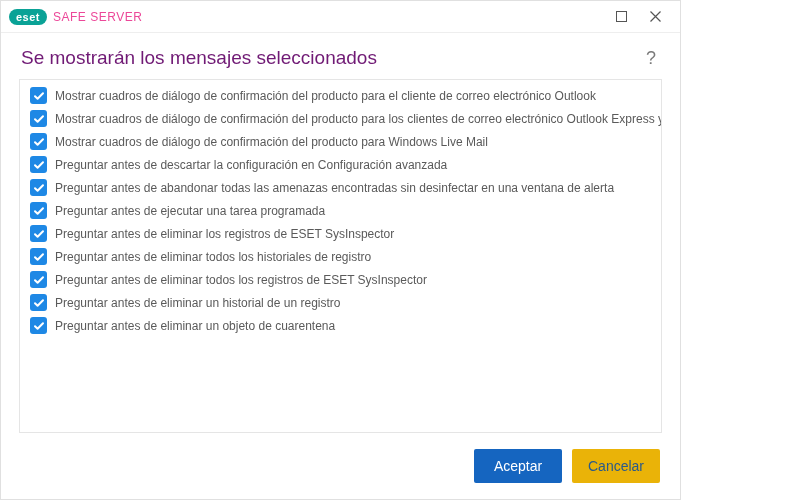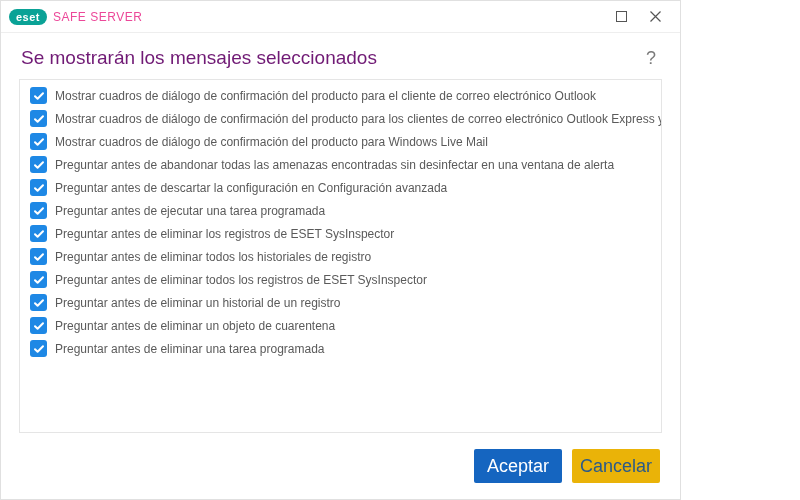--- a/index.html
+++ b/index.html
@@ -14,21 +14,21 @@
   .header-row { display: flex; align-items: center; padding: 14px 20px 10px 20px; }
   .header-title { font-size: 19px; color: #701a75; flex: 1; }
   .help-icon { color: #7a7a7a; font-size: 18px; cursor: pointer; padding: 0 4px; }
   .list-wrap { flex: 1; margin: 0 18px; border: 1px solid #e5e5e5; overflow: hidden; display: flex; }
   .list-scroll { flex: 1; overflow-y: scroll; overflow-x: auto; padding: 4px 0; }
   .item { display: flex; align-items: center; gap: 8px; padding: 3px 10px; white-space: nowrap; }
   .cb { width: 17px; height: 17px; border-radius: 3px; background: #1e88e5; display: flex; align-items: center; justify-content: center; flex-shrink: 0; cursor: pointer; }
   .cb svg { display: block; }
   .item-label { font-size: 12px; color: #5a5a5a; }
   .footer { display: flex; justify-content: flex-end; gap: 10px; padding: 16px 20px; }
-  .btn { min-width: 88px; height: 34px; border: none; font-size: 18px; cursor: pointer; border-radius: 2px; }
+  .btn { min-width: 88px; height: 34px; border: none; font-size: 14px; cursor: pointer; border-radius: 2px; }
   .btn-primary { background: #1565c0; color: #fff; }
   .btn-secondary { background: #eab308; color: #2a5a8a; }
   
   .list-scroll::-webkit-scrollbar { width: 12px; height: 12px; }
   .list-scroll::-webkit-scrollbar-track { background: #f1f1f1; }
   .list-scroll::-webkit-scrollbar-thumb { background: #c4c4c4; border-radius: 2px; }
 </style>
 </head>
 <body>
 
@@ -82,29 +82,29 @@
             </svg>
           </div>
           <span class="item-label">Mostrar cuadros de diálogo de confirmación del producto para Windows Live Mail</span>
         </div>
         <div class="item">
           <div class="cb">
             <svg width="12" height="12" viewBox="0 0 12 12">
               <path d="M2 6.2 L4.6 8.8 L10 3.2" stroke="#fff" stroke-width="2" fill="none" stroke-linecap="round" stroke-linejoin="round"></path>
             </svg>
           </div>
-          <span class="item-label">Preguntar antes de abandonar todas las amenazas encontradas sin desinfectar en una ventana de alerta</span>
+          <span class="item-label">Preguntar antes de descartar la configuración en Configuración avanzada</span>
         </div>
         <div class="item">
           <div class="cb">
             <svg width="12" height="12" viewBox="0 0 12 12">
               <path d="M2 6.2 L4.6 8.8 L10 3.2" stroke="#fff" stroke-width="2" fill="none" stroke-linecap="round" stroke-linejoin="round"></path>
             </svg>
           </div>
-          <span class="item-label">Preguntar antes de descartar la configuración en Configuración avanzada</span>
+          <span class="item-label">Preguntar antes de abandonar todas las amenazas encontradas sin desinfectar en una ventana de alerta</span>
         </div>
         <div class="item">
           <div class="cb">
             <svg width="12" height="12" viewBox="0 0 12 12">
               <path d="M2 6.2 L4.6 8.8 L10 3.2" stroke="#fff" stroke-width="2" fill="none" stroke-linecap="round" stroke-linejoin="round"></path>
             </svg>
           </div>
           <span class="item-label">Preguntar antes de ejecutar una tarea programada</span>
         </div>
         <div class="item">
@@ -140,28 +140,20 @@
           <span class="item-label">Preguntar antes de eliminar un historial de un registro</span>
         </div>
         <div class="item">
           <div class="cb">
             <svg width="12" height="12" viewBox="0 0 12 12">
               <path d="M2 6.2 L4.6 8.8 L10 3.2" stroke="#fff" stroke-width="2" fill="none" stroke-linecap="round" stroke-linejoin="round"></path>
             </svg>
           </div>
           <span class="item-label">Preguntar antes de eliminar un objeto de cuarentena</span>
         </div>
-        <div class="item">
-          <div class="cb">
-            <svg width="12" height="12" viewBox="0 0 12 12">
-              <path d="M2 6.2 L4.6 8.8 L10 3.2" stroke="#fff" stroke-width="2" fill="none" stroke-linecap="round" stroke-linejoin="round"></path>
-            </svg>
-          </div>
-          <span class="item-label">Preguntar antes de eliminar una tarea programada</span>
-        </div>
       </div>
   </div>
 
   <div class="footer">
     <button class="btn btn-primary">Aceptar</button>
     <button class="btn btn-secondary">Cancelar</button>
   </div>
 
 </div>
 

